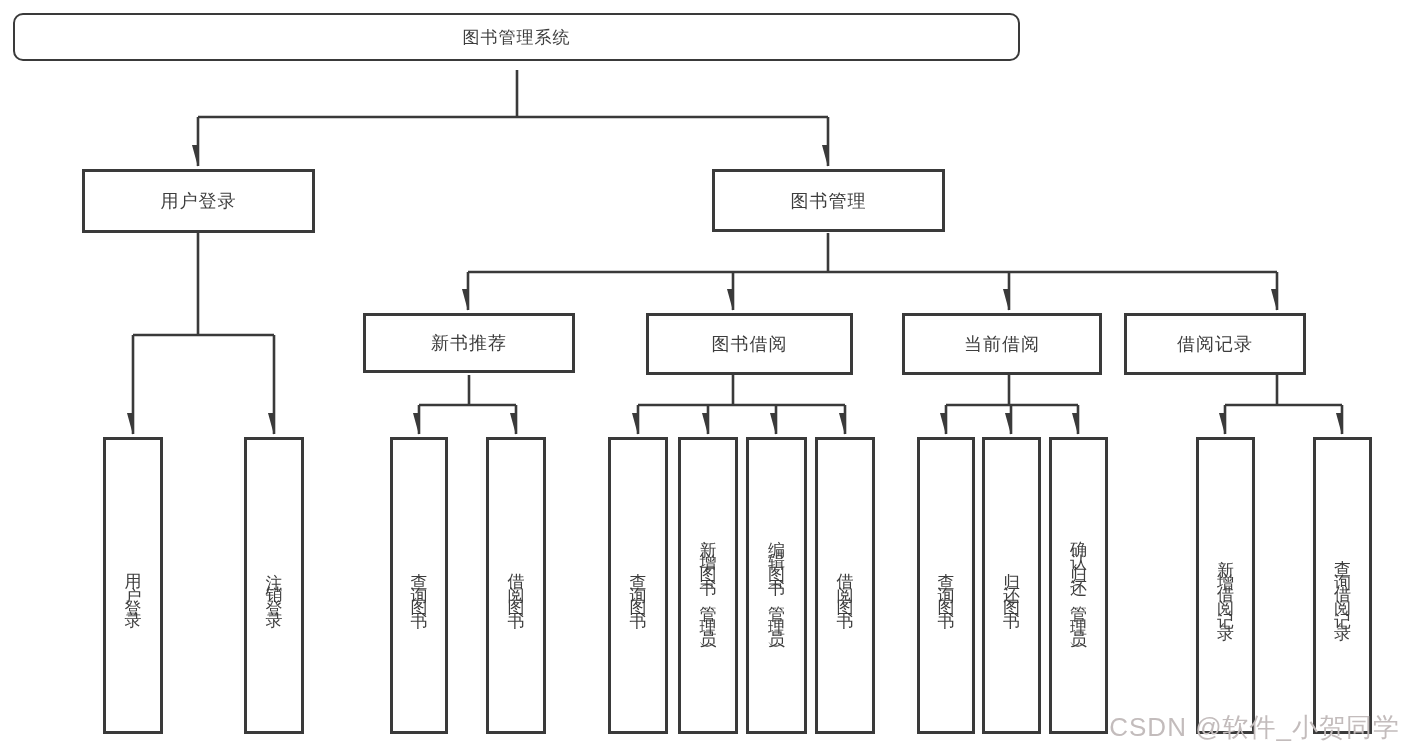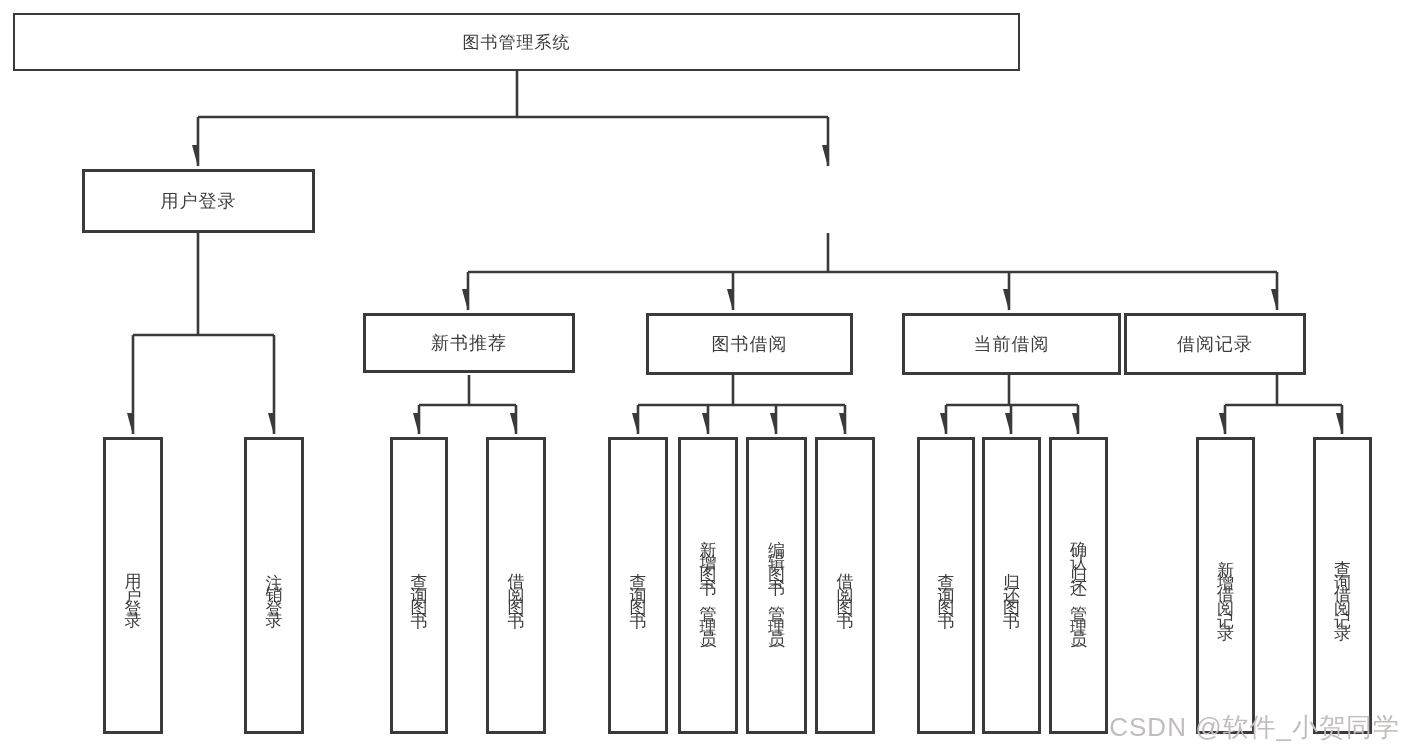--- a/index.html
+++ b/index.html
@@ -101,27 +101,28 @@
       <path d="M1011,405 L1011,434" marker-end="url(#arrow)"></path>
       <path d="M1078,405 L1078,434" marker-end="url(#arrow)"></path>
 
       <path d="M1277,375 L1277,405"></path>
       <path d="M1225,405 L1342,405"></path>
       <path d="M1225,405 L1225,434" marker-end="url(#arrow)"></path>
       <path d="M1342,405 L1342,434" marker-end="url(#arrow)"></path>
     </g>
   </svg>
 
-  <div class="node root" style="left:13px;top:13px;width:1007px;height:58px;">图书管理系统</div>
+  <div class="node root" style="left:13px;top:13px;width:1007px;height:48px;border-radius:10px;">图书管理系统</div>
 
   <div class="node" style="left:82px;top:169px;width:233px;height:64px;">用户登录</div>
+  <div class="node" style="left:712px;top:169px;width:233px;height:63px;">图书管理</div>
 
   <div class="node" style="left:363px;top:313px;width:212px;height:60px;">新书推荐</div>
   <div class="node" style="left:630px;top:313px;width:207px;height:62px;margin-left:16px;">图书借阅</div>
-  <div class="node" style="left:902px;top:313px;width:219px;height:62px;">当前借阅</div>
+  <div class="node" style="left:902px;top:313px;width:200px;height:62px;">当前借阅</div>
   <div class="node" style="left:1124px;top:313px;width:182px;height:62px;">借阅记录</div>
 
   <div class="vnode" style="left:103px;top:437px;width:60px;height:297px;">
     <span class="vtext">用户登录</span>
   </div>
   <div class="vnode" style="left:244px;top:437px;width:60px;height:297px;">
     <span class="vtext">注销登录</span>
   </div>
 
   <div class="vnode" style="left:390px;top:437px;width:58px;height:297px;">

